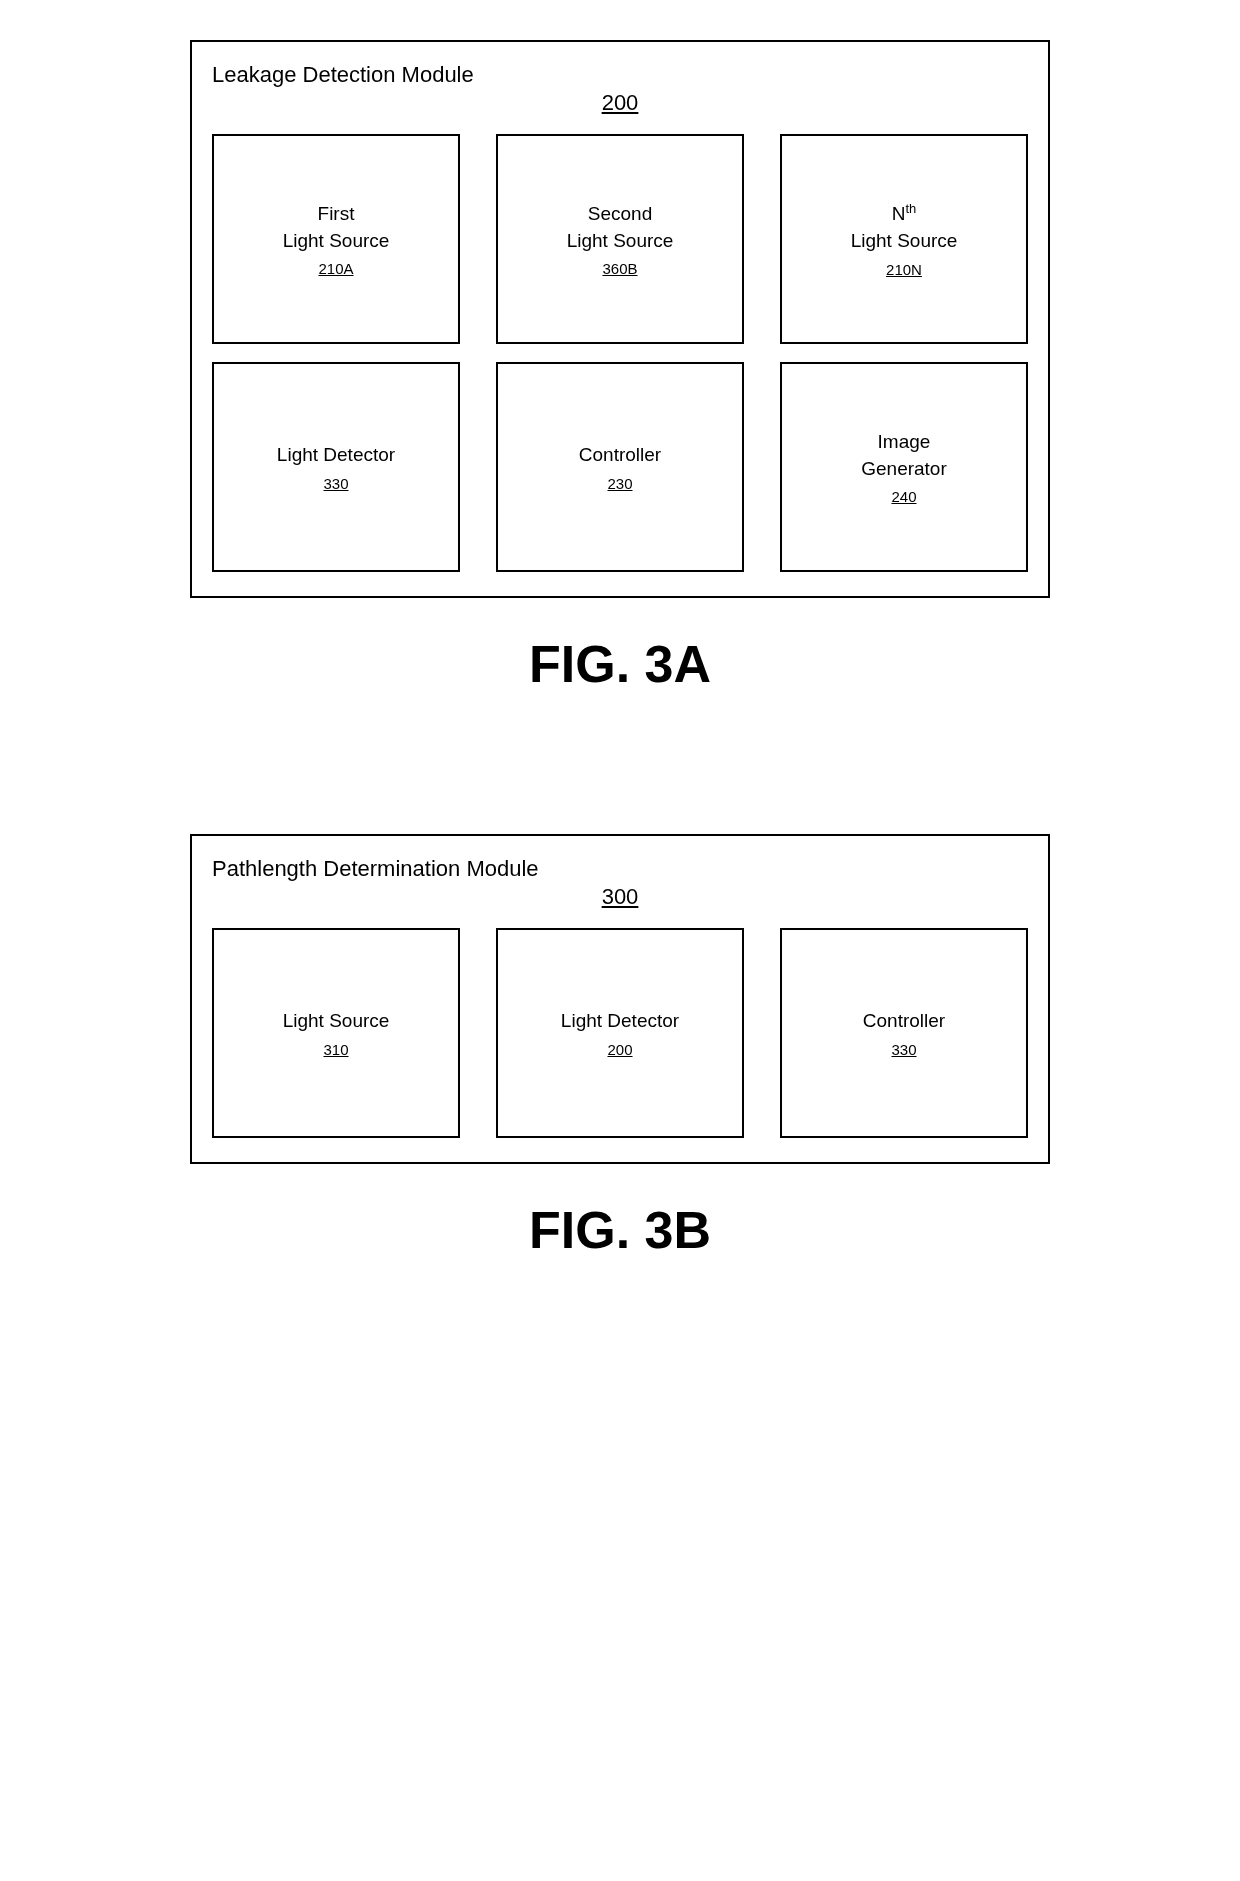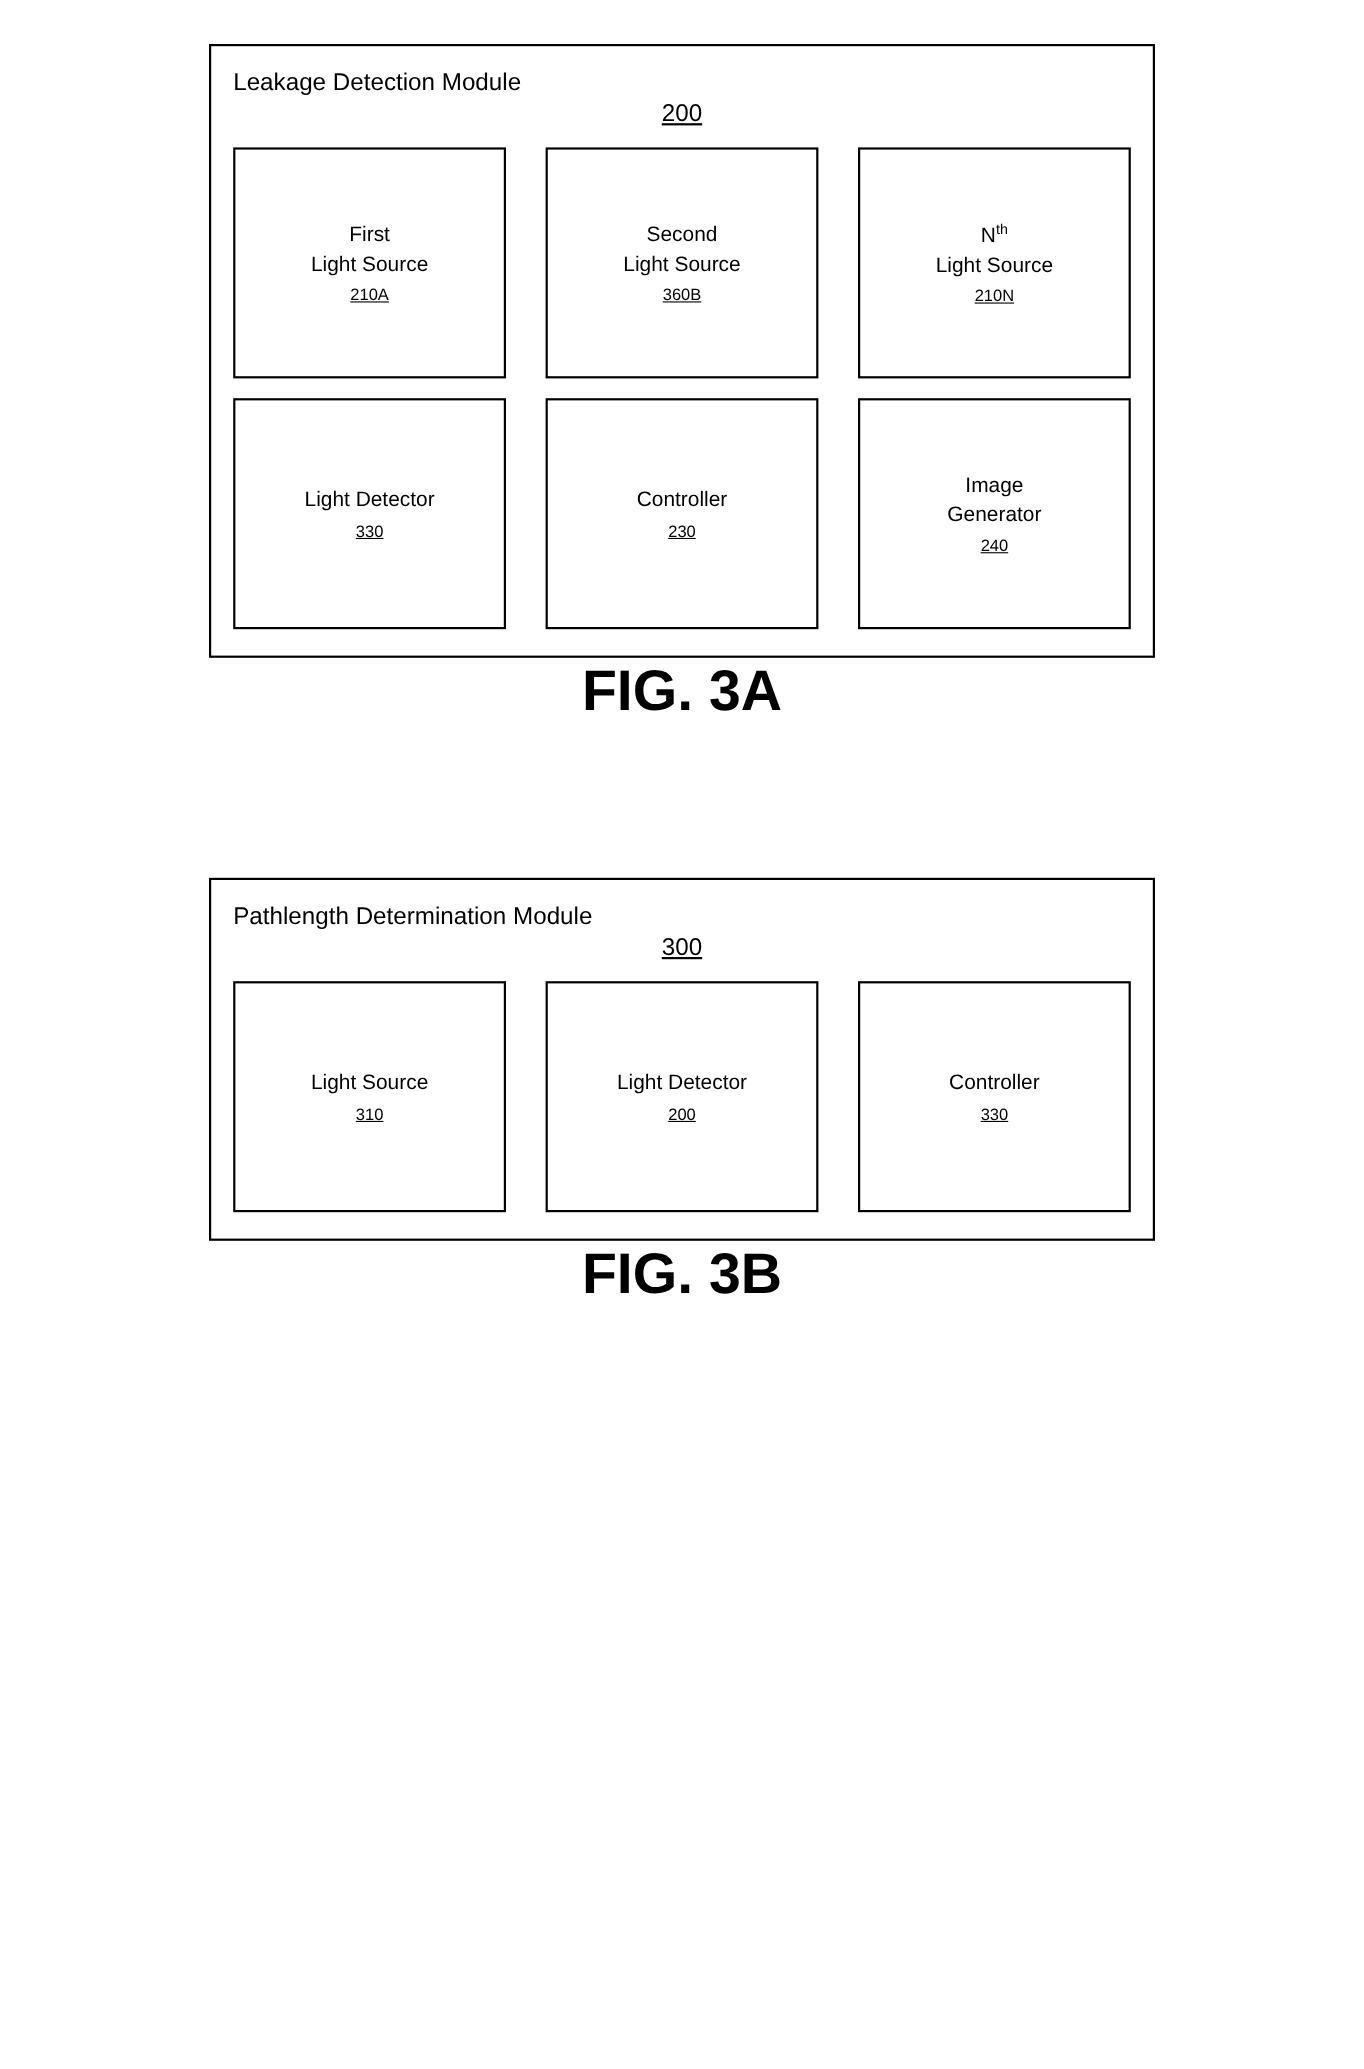--- a/index.html
+++ b/index.html
@@ -87,20 +87,21 @@
 
     .superscript {
       font-size: 13px;
       vertical-align: super;
     }
 
     .fig-label {
       font-size: 52px;
       font-weight: bold;
       color: #000;
+      margin-top: 36px;
       margin-bottom: 60px;
     }
 
     
     .module-box-3b {
       border: 2px solid #000;
       padding: 20px 20px 24px 20px;
       position: relative;
       width: 860px;
     }

